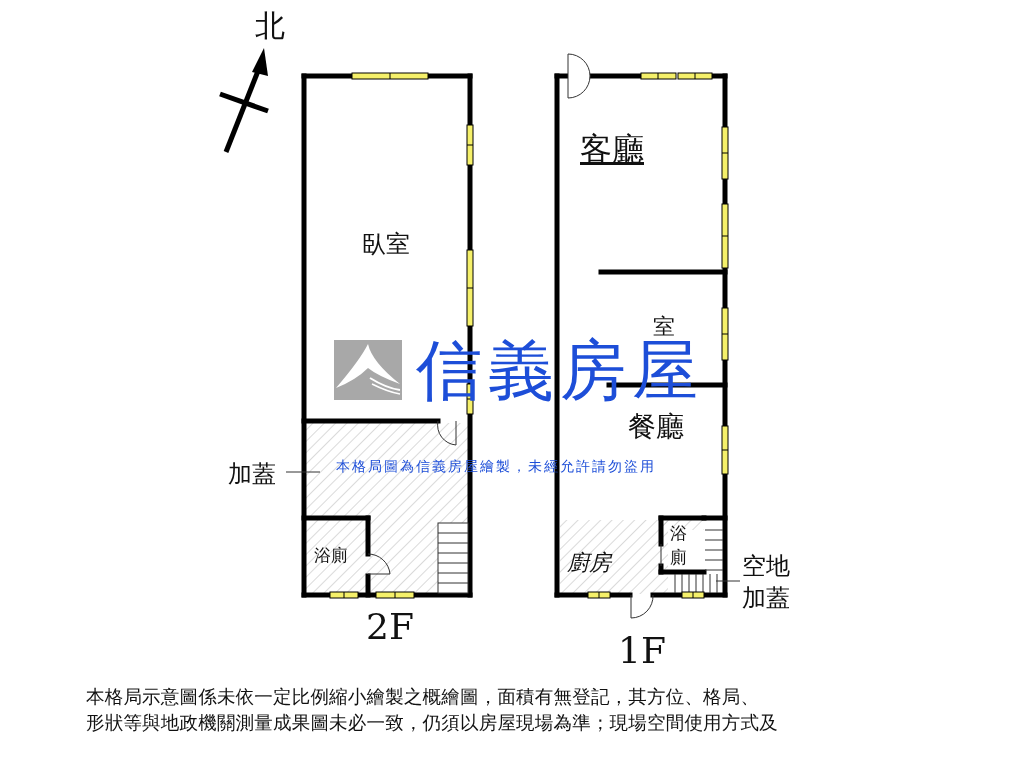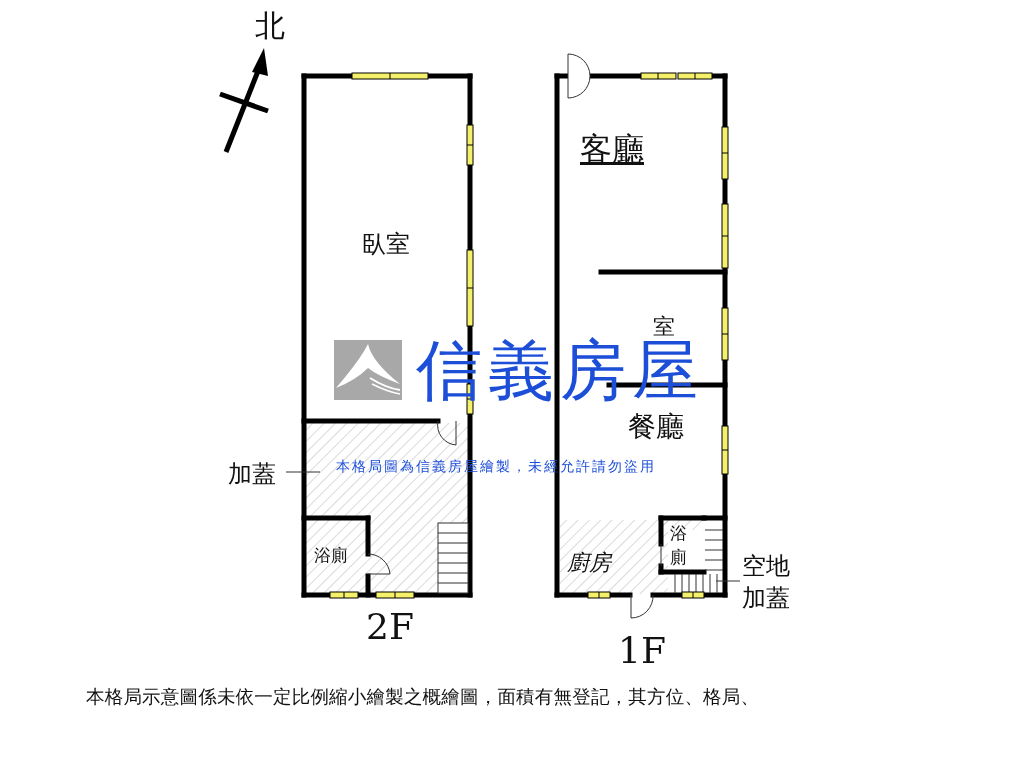--- a/index.html
+++ b/index.html
@@ -171,13 +171,14 @@
 <div class="lbl" style="left:628px; top:408px; font-size:28px;">餐廳</div>
 <div class="lbl" style="left:567px; top:548px; font-size:22px;font-style:italic;">廚房</div>
 <div class="lbl" style="left:670px; top:522px; font-size:17px;">浴</div>
 <div class="lbl" style="left:670px; top:546px; font-size:17px;">廁</div>
 <div class="lbl" style="left:742px; top:550px; font-size:24px;">空地</div>
 <div class="lbl" style="left:742px; top:582px; font-size:24px;">加蓋</div>
 <div class="lbl serif" style="left:618px; top:630px; font-size:36px;text-align:right;">1F</div>
 
 <div class="disclaimer">
   <div>本格局示意圖係未依一定比例縮小繪製之概繪圖，面積有無登記，其方位、格局、</div>
+  <div>形狀等與地政機關測量成果圖未必一致，仍須以房屋現場為準；現場空間使用方式及</div>
 </div>
 
 </body></html>

